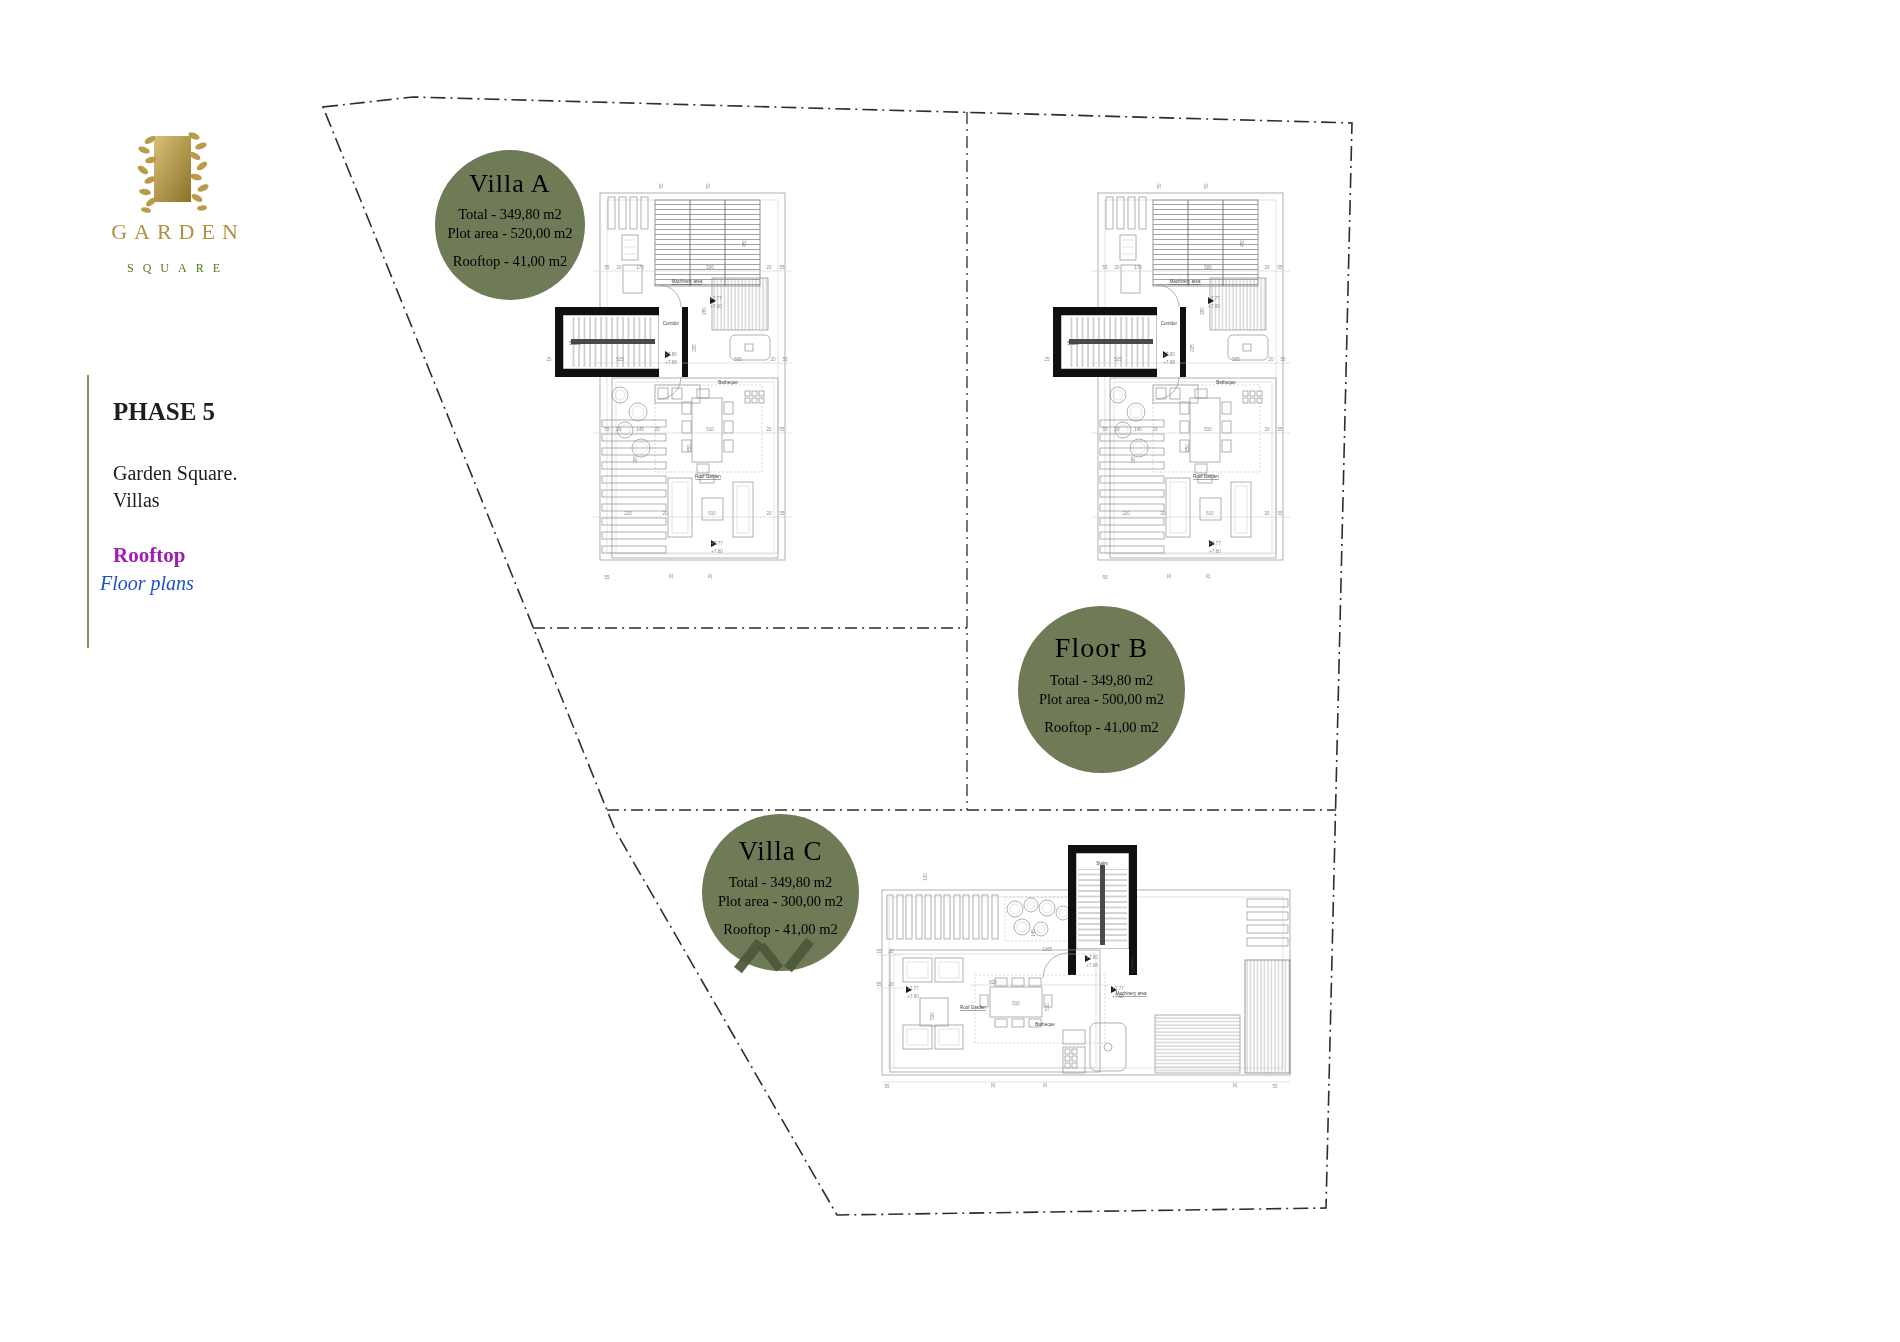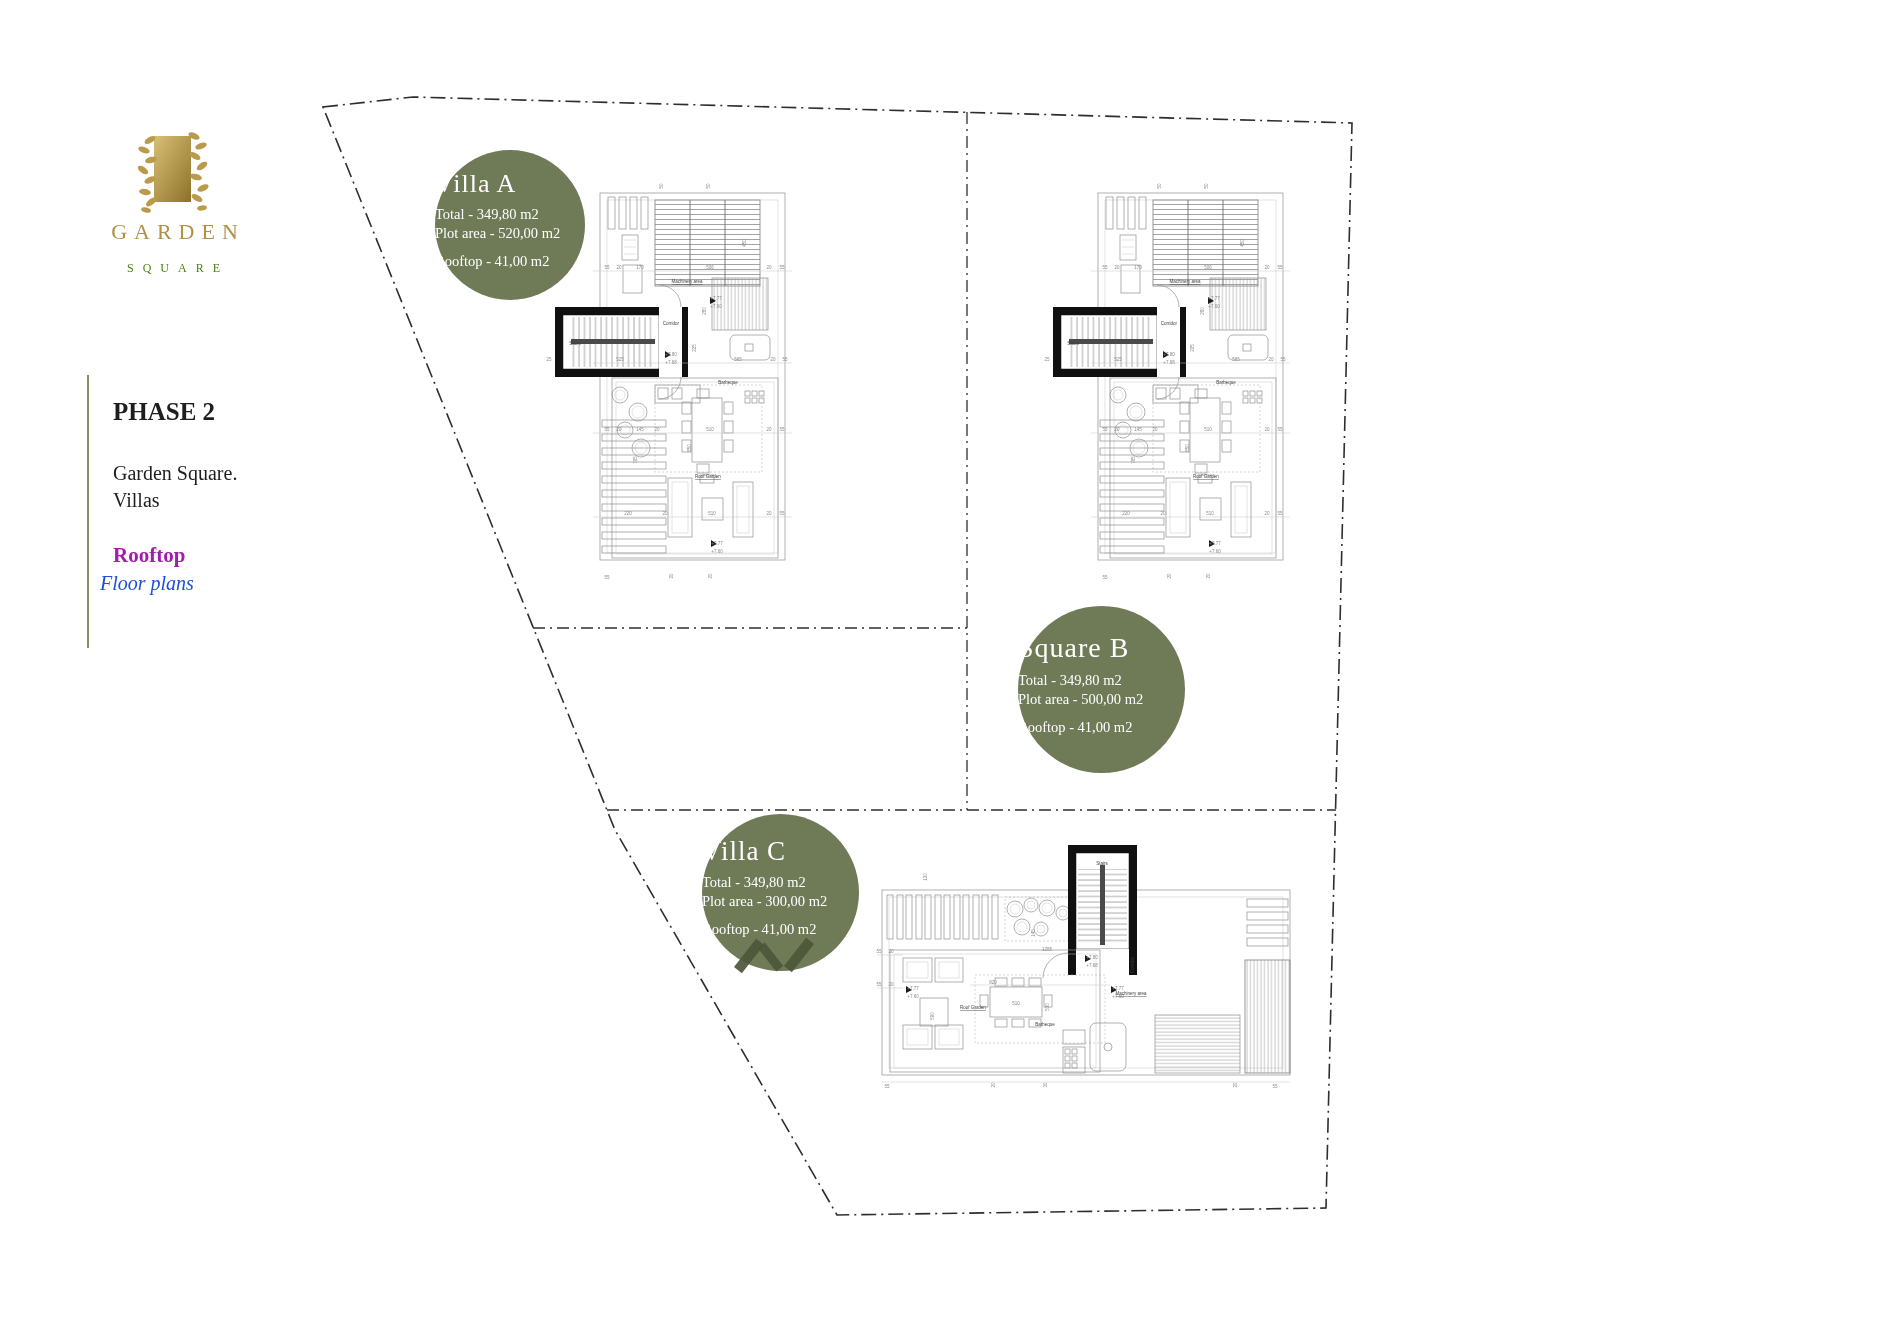--- a/index.html
+++ b/index.html
@@ -22,21 +22,21 @@
   #brand-sub{position:absolute;left:73px;top:261px;width:210px;text-align:center;
     font-size:12px;letter-spacing:9px;color:#4d7c0f;}
   
   .side-rule{position:absolute;left:87px;top:375px;width:2px;height:273px;background:#8d8d66;}
   .phase{position:absolute;left:113px;top:398px;font-size:25px;font-weight:bold;color:#1e1e1e;}
   .proj1{position:absolute;left:113px;top:462px;font-size:20px;color:#1e1e1e;}
   .proj2{position:absolute;left:113px;top:489px;font-size:20px;color:#1e1e1e;}
   .sect{position:absolute;left:113px;top:543px;font-size:21px;font-weight:bold;color:#a21caf;}
   .sectsub{position:absolute;left:100px;top:572px;font-size:20px;font-style:italic;color:#1d4ed8;}
   
-  .badge{position:absolute;border-radius:50%;background:#6f7a57;color:#ffffff;z-index:4;}
+  .badge{position:absolute;border-radius:50%;background:#6f7a57;color:#000000;text-align:center;z-index:4;}
   .badge .bt{font-size:27px;letter-spacing:1px;}
   .badge .bl{font-size:14.5px;line-height:1.32;}
   .badge .gap{height:9px;}
   #badge-a{left:435px;top:150px;width:150px;height:150px;}
   #badge-a .bt{margin-top:19px;margin-bottom:6px;font-size:26px;}
   #badge-b{left:1018px;top:606px;width:167px;height:167px;}
   #badge-b .bt{margin-top:26px;margin-bottom:7px;font-size:28px;}
   #badge-c{left:702px;top:814px;width:157px;height:157px;}
   #badge-c .bt{margin-top:22px;margin-bottom:6px;}
   .wm{position:absolute;background:#4c5639;opacity:.92;z-index:5;}
@@ -185,35 +185,35 @@
       <ellipse cx="148" cy="95" rx="6" ry="3" transform="rotate(15 148 95)"></ellipse>
       <ellipse cx="155" cy="106" rx="6" ry="3" transform="rotate(-25 155 106)"></ellipse>
       <ellipse cx="149" cy="116" rx="6" ry="3" transform="rotate(30 149 116)"></ellipse>
       <ellipse cx="154" cy="126" rx="5" ry="2.5" transform="rotate(-10 154 126)"></ellipse>
     </g>
   </svg>
   <div id="brand-name">GARDEN</div>
   <div id="brand-sub">SQUARE</div>
 
   <div class="side-rule"></div>
-  <div class="phase">PHASE 2</div>
+  <div class="phase">PHASE 5</div>
   <div class="proj1">Garden Square.</div>
   <div class="proj2">Villas</div>
   <div class="sect">Rooftop</div>
   <div class="sectsub">Floor plans</div>
 
   <div class="badge" id="badge-a" style="background: rgb(111, 122, 87);">
     <div class="bt">Villa A</div>
     <div class="bl">Total - 349,80 m2</div>
     <div class="bl">Plot area - 520,00 m2</div>
     <div class="gap"></div>
     <div class="bl">Rooftop - 41,00 m2</div>
   </div>
   <div class="badge" id="badge-b" style="background: rgb(111, 122, 87);">
-    <div class="bt">Square B</div>
+    <div class="bt">Floor B</div>
     <div class="bl">Total - 349,80 m2</div>
     <div class="bl">Plot area - 500,00 m2</div>
     <div class="gap"></div>
     <div class="bl">Rooftop - 41,00 m2</div>
   </div>
   <div class="badge" id="badge-c" style="background: rgb(111, 122, 87);">
     <div class="bt">Villa C</div>
     <div class="bl">Total - 349,80 m2</div>
     <div class="bl">Plot area - 300,00 m2</div>
     <div class="gap"></div>

